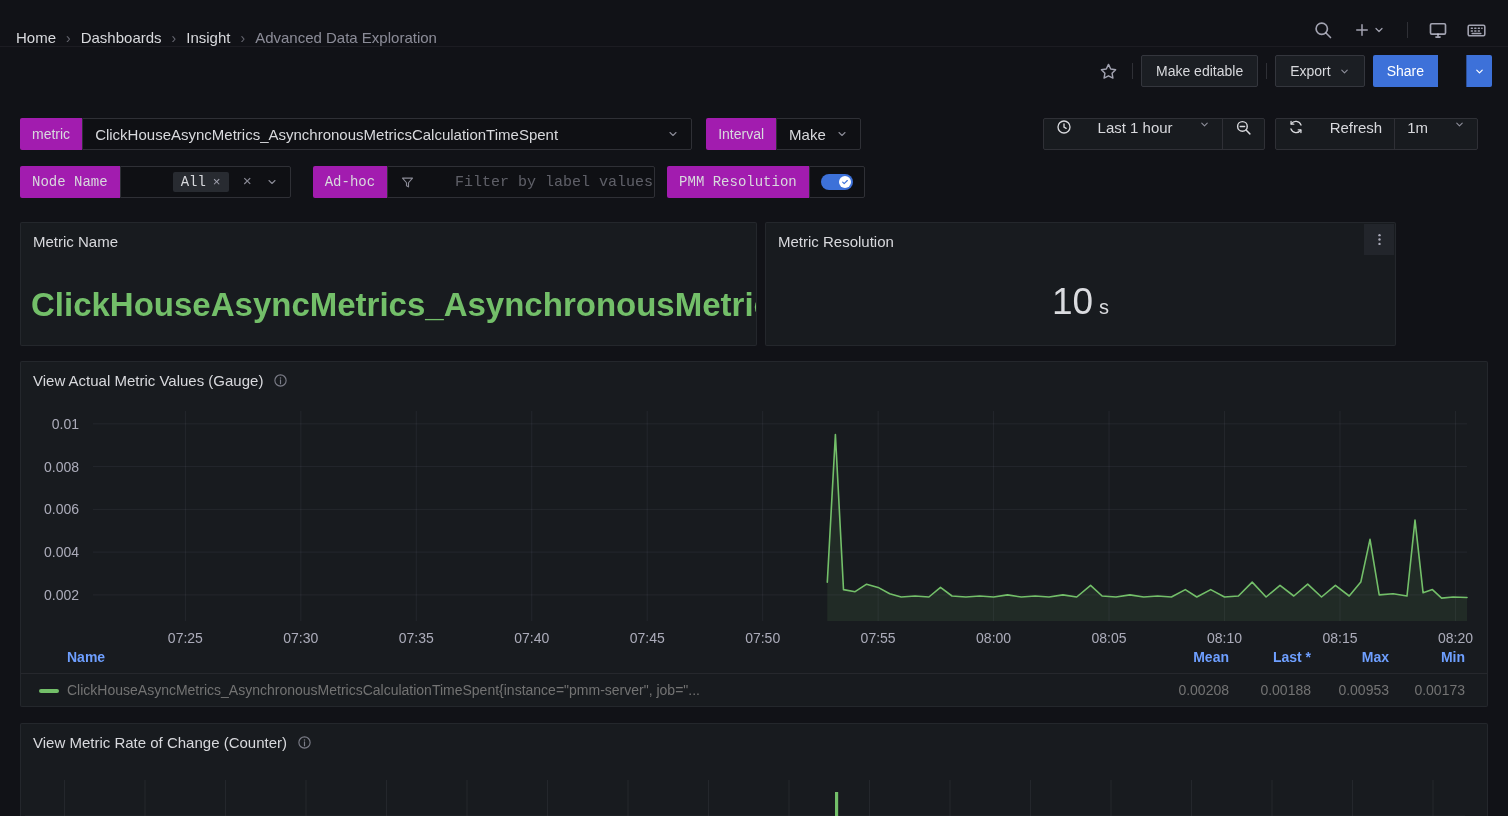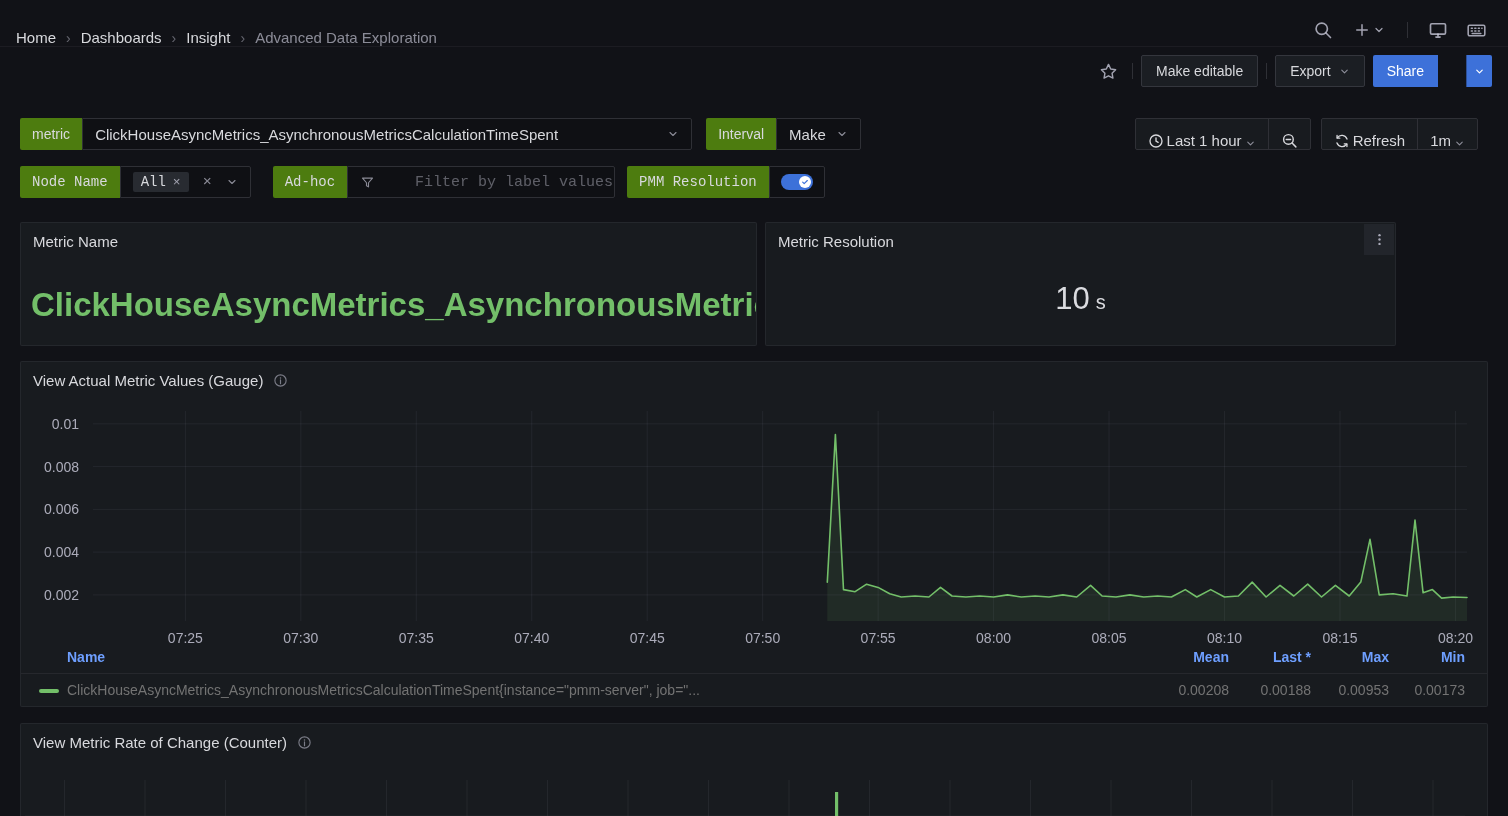--- a/index.html
+++ b/index.html
@@ -34,52 +34,52 @@
     color:#fff; border-radius:0 2px 2px 0; cursor:pointer; }
   .share-group { display:flex;gap:28px; }
   .gap8 { width:8px; }
 
   
   .row1 { position:absolute; left:0; top:114px; width:1508px; height:40px;
     display:flex; align-items:center; padding:0 30px 0 20px; }
   .row2 { position:absolute; left:0; top:162px; width:1508px; height:40px;
     display:flex; align-items:center; padding:0 20px;font-family:Liberation Mono, monospace; }
   .vgroup { display:flex; align-items:stretch; height:32px; border-radius:2px; }
-  .vlabel { background:#4d7c0f; color:#D8D9DD; display:flex; align-items:center;
+  .vlabel { background:#a21caf; color:#D8D9DD; display:flex; align-items:center;
     padding:0 12px; font-size:14px; border-radius:2px 0 0 2px; white-space:nowrap; }
   .vvalue { background:#0F1014; border:1px solid #2F3036; display:flex; align-items:center;
     padding:0 12px; gap:10px; color:#D8D9DD; font-size:15px; border-radius:0 2px 2px 0;
     white-space:nowrap; cursor:pointer; }
   .chev { color:rgba(204,204,220,0.65); }
   .chip { background:#282B31; border-radius:2px; display:flex; align-items:center; gap:7px;
-    padding:2px 8px; font-size:14px; color:#D8D9DD; cursor:pointer; }
+    padding:2px 8px; font-size:14px; color:#D8D9DD; cursor:pointer;margin-left:40px; }
   .chip .x { color:rgba(204,204,220,0.75); font-size:13px; cursor:pointer; }
   .placeholder { color:rgba(204,204,220,0.42); font-size:15px; }
   .btn-group { display:flex; align-items:stretch; height:32px; background:#181B1F;
     border:1px solid #2F3036; border-radius:2px; color:#D8D9DD; font-size:15px; font-weight:500; }
-  .btn-seg { display:flex; align-items:flex-end; gap:3px; padding:0 12px; cursor:pointer; }
+  .btn-seg { display:flex; align-items:flex-start; gap:26px; padding:0 12px; cursor:pointer; }
   .btn-seg + .btn-seg { border-left:1px solid #2F3036; }
   .toggle { width:32px; height:16px; border-radius:9px; background:#3D71D9; position:relative; cursor:pointer; }
   .knob { position:absolute; right:2px; top:2px; width:12px; height:12px; border-radius:50%;
     background:#fff; display:flex; align-items:center; justify-content:center; }
 
   
   .panel { position:absolute; background:#181B1F; border:1px solid rgba(204,204,220,0.07);
     border-radius:2px; }
   .panel-title { font-size:15px; font-weight:500; color:#D8D9DD; white-space:nowrap; }
   .ptitle-row { display:flex; align-items:center; gap:10px; padding:10px 12px 0 12px; }
   #p-metric-name { left:20px; top:222px; width:737px; height:124px; overflow:hidden; }
   #p-metric-res  { left:765px; top:222px; width:631px; height:124px; }
   #p-gauge   { left:20px; top:361px; width:1468px; height:346px; }
   #p-counter { left:20px; top:723px; width:1468px; height:130px; }
   .big-metric { position:absolute; left:10px; top:63px; font-size:33px; font-weight:700;
     color:#73BF69; white-space:nowrap; width:745px; overflow:hidden; }
   .stat-center { position:absolute; left:0; top:58px; width:100%; text-align:center;
     color:#DADBDF; font-weight:500; }
-  .stat-center .num { font-size:31px; }
+  .stat-center .num { font-size:37px; }
   .stat-center .unit { font-size:20px; margin-left:6px; }
   .kebab-box { position:absolute; right:1px; top:1px; width:30px; height:31px; background:#22252B;
     display:flex; align-items:center; justify-content:center; cursor:pointer;
     color:rgba(204,204,220,0.8); }
   .info-ic { color:rgba(204,204,220,0.55); }
 
   
   .legend-sep { position:absolute; left:0px; top:311px; width:1466px; height:1px;
     background:rgba(204,204,220,0.08); }
   .legend-hdr { position:absolute; left:0; top:287px; width:1466px; height:22px;

